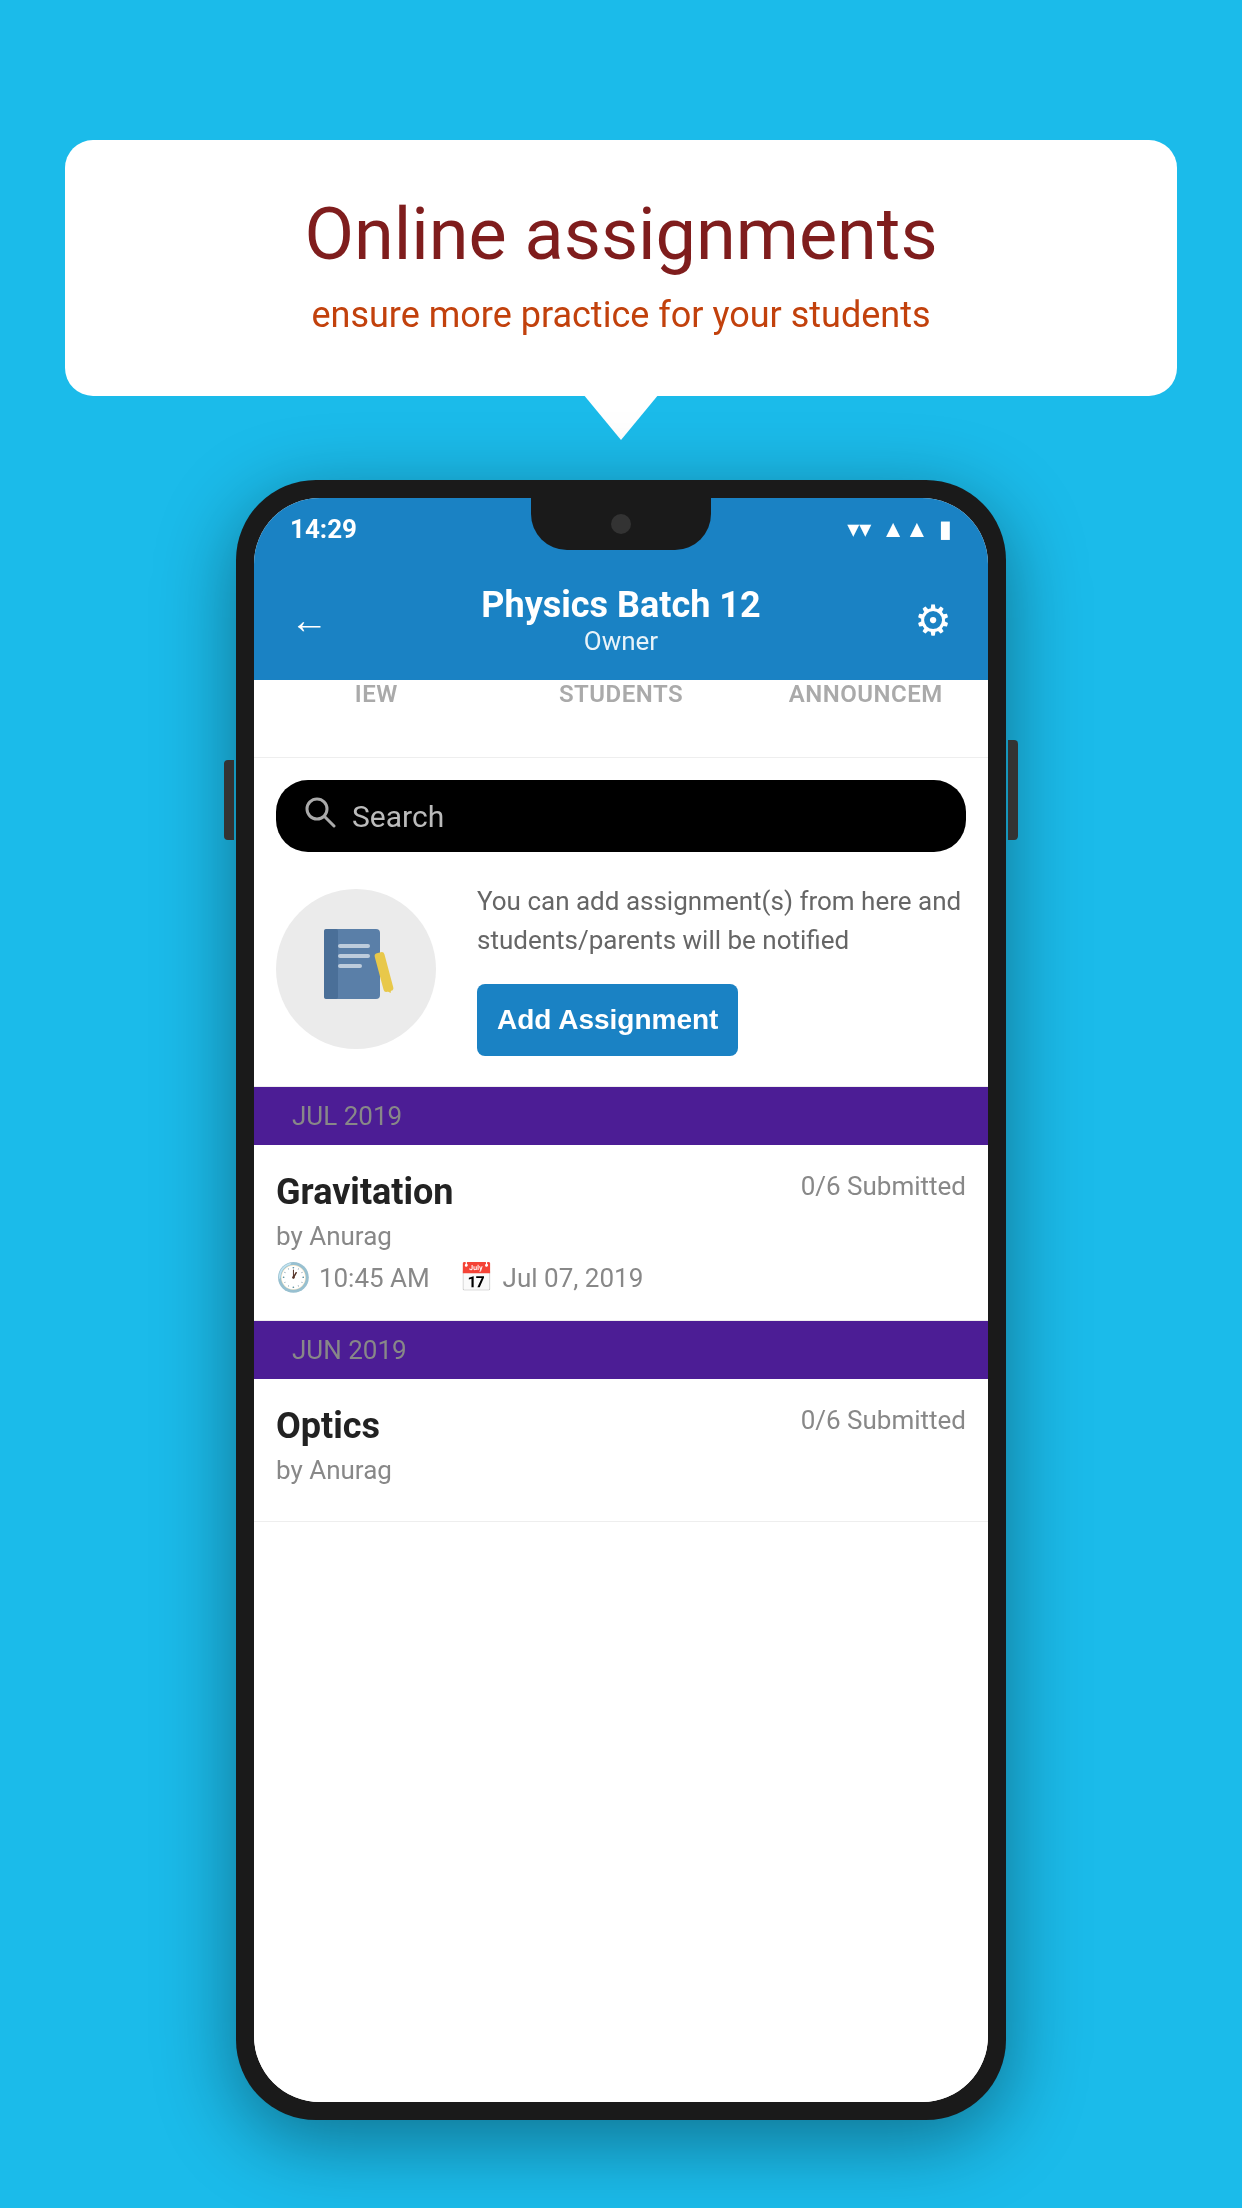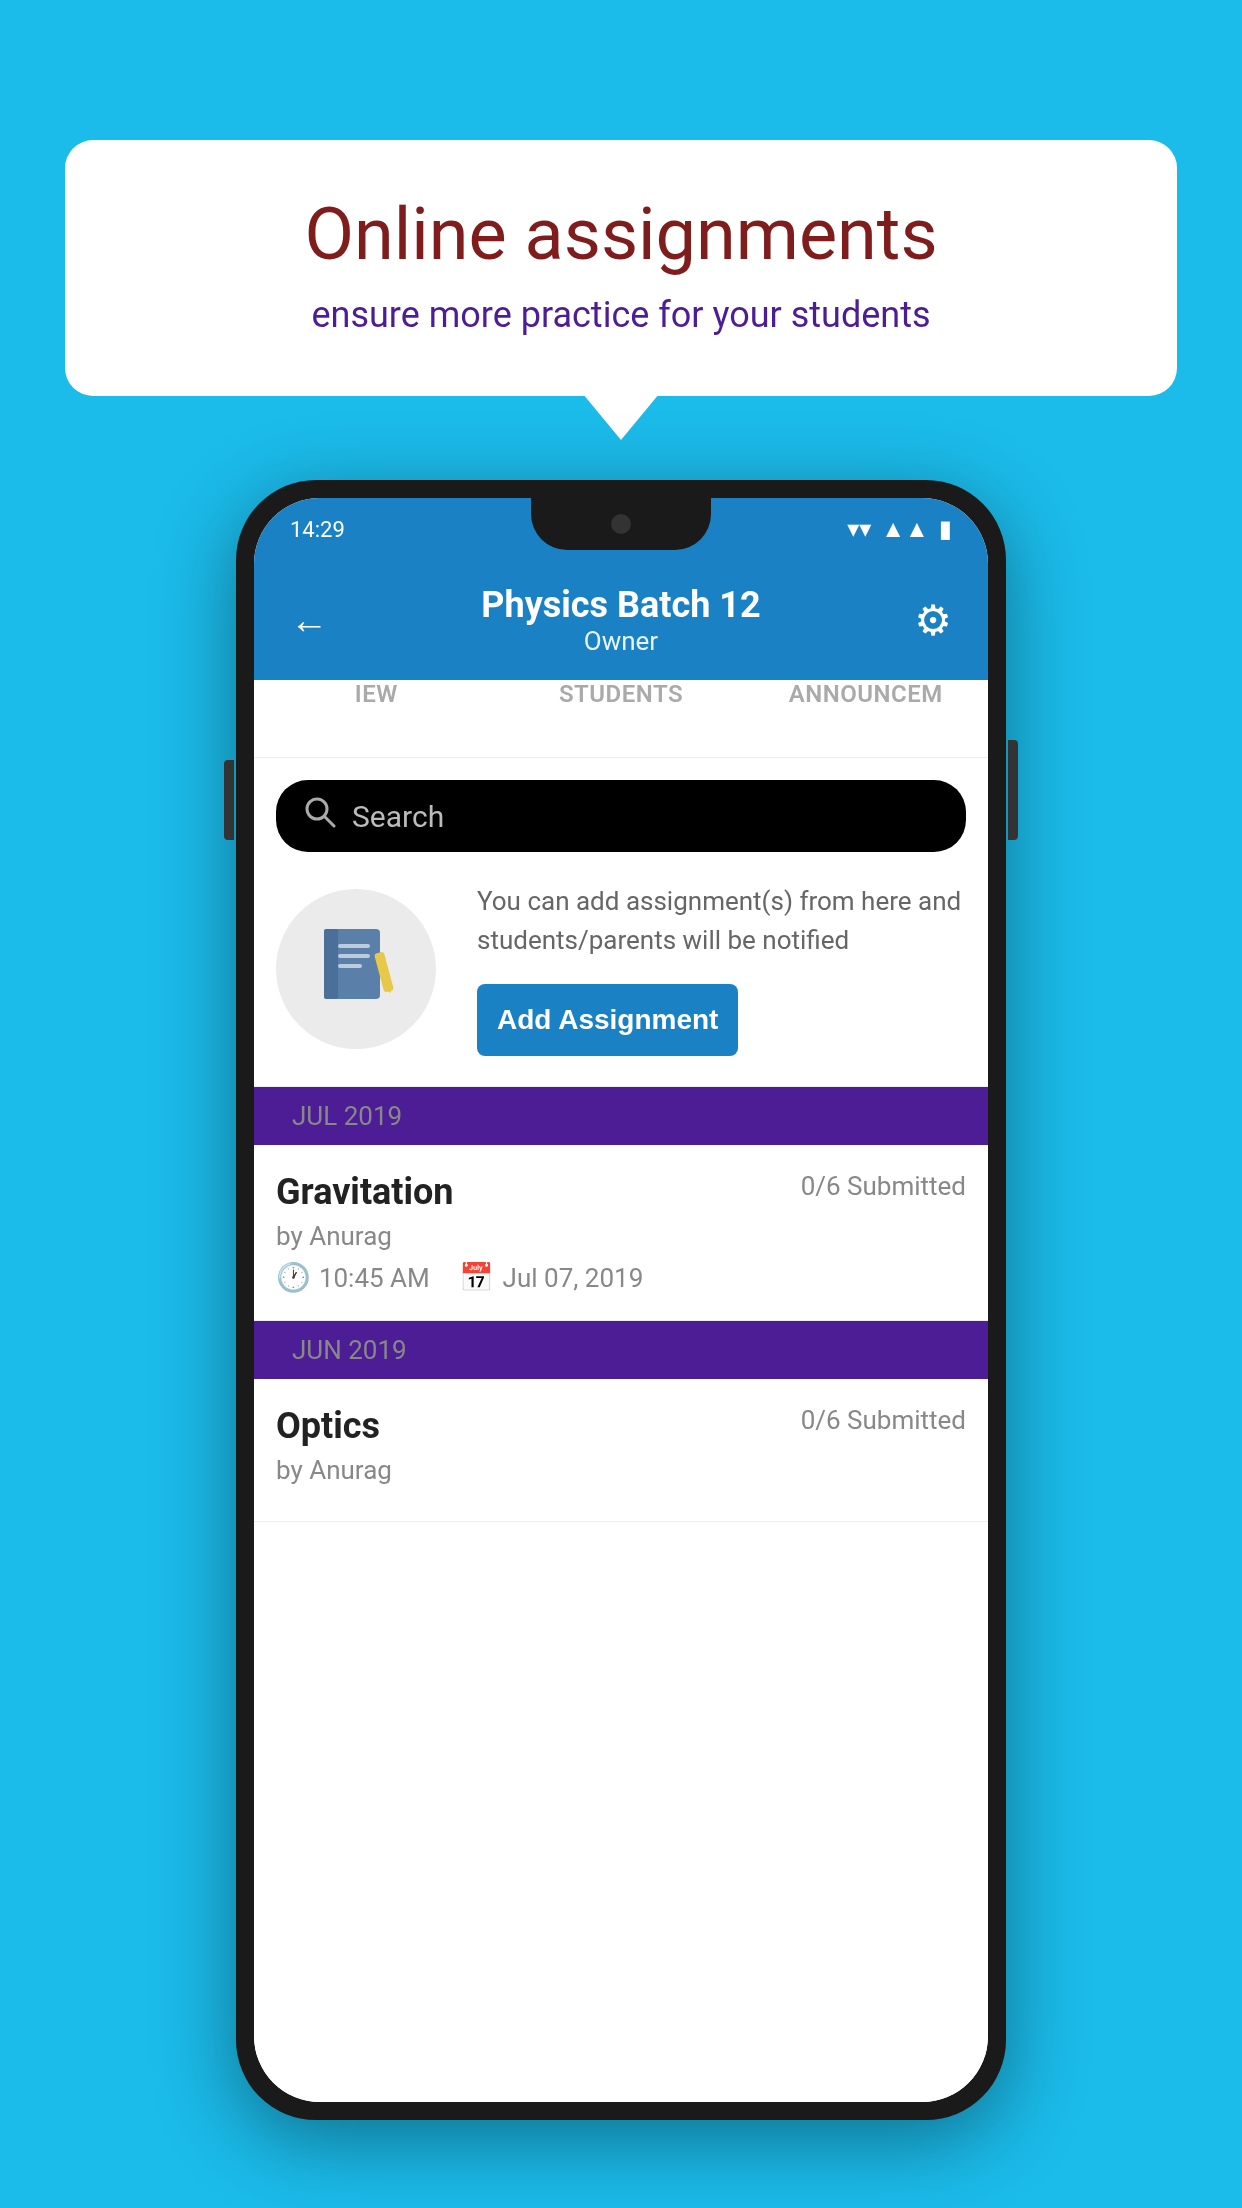--- a/index.html
+++ b/index.html
@@ -49,21 +49,21 @@
     .speech-bubble-title {
       font-size: 72px;
       font-weight: 400;
       color: #7f1d1d;
       margin-bottom: 20px;
       line-height: 1.1;
     }
 
     .speech-bubble-subtitle {
       font-size: 36px;
-      color: #4c1d95;
+      color: #c2410c;
       font-weight: 400;
     }
 
     
     .phone-container {
       position: absolute;
       top: 480px;
       left: 50%;
       transform: translateX(-50%);
       width: 770px;
@@ -146,22 +146,22 @@
       background: #1A82C4;
       display: flex;
       align-items: center;
       justify-content: space-between;
       padding: 0 36px;
       z-index: 50;
     }
 
     .status-time {
       color: white;
-      font-size: 22px;
-      font-weight: 400;
+      font-size: 26px;
+      font-weight: 700;
     }
 
     .status-icons {
       display: flex;
       align-items: center;
       gap: 10px;
     }
 
     .wifi-icon, .signal-icon, .battery-icon {
       color: white;

